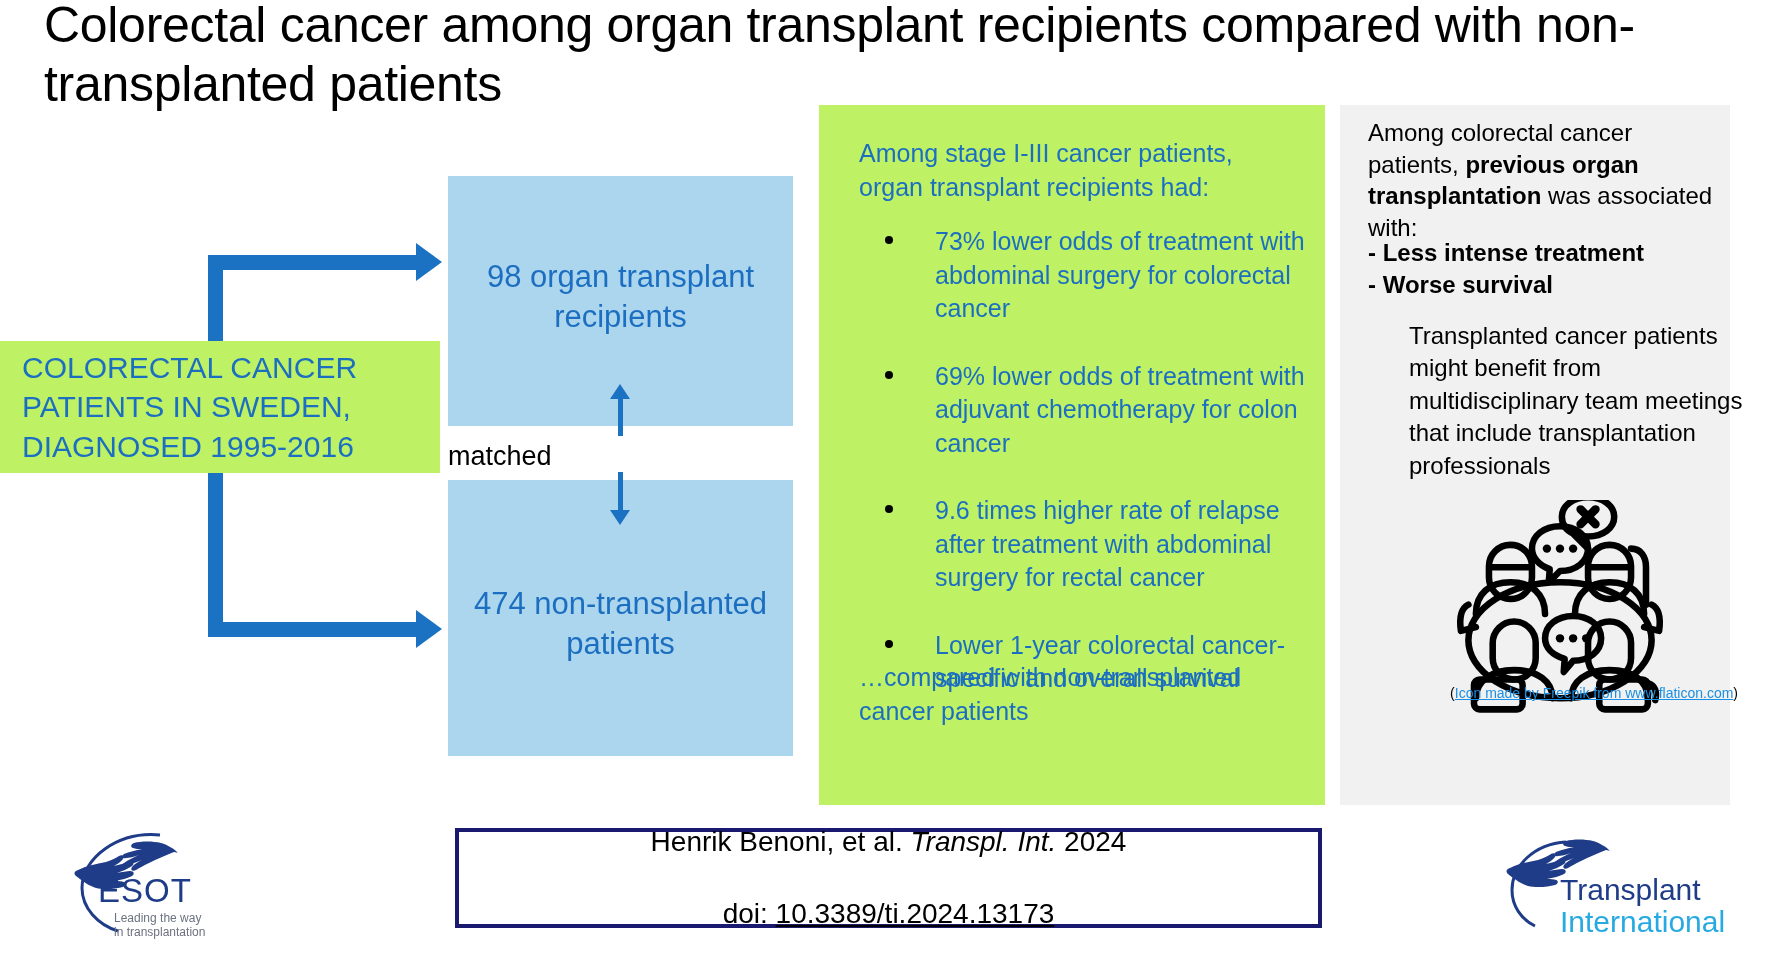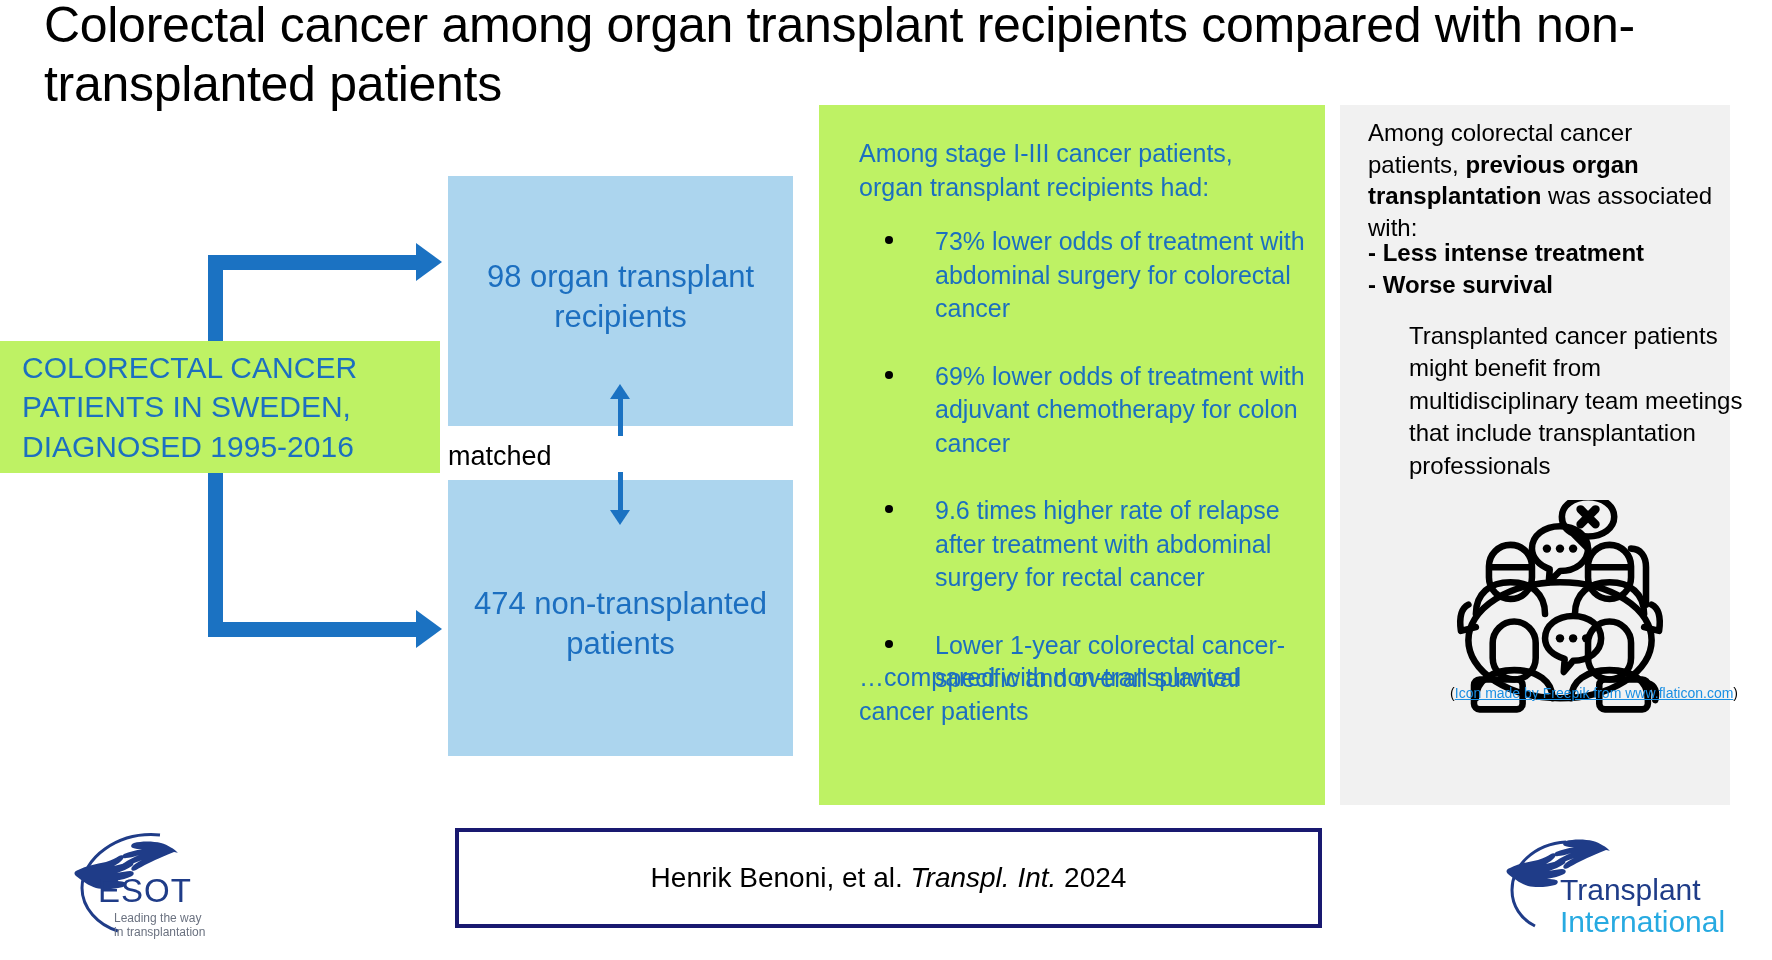--- a/index.html
+++ b/index.html
@@ -395,20 +395,21 @@
       <circle cx="120" cy="148" r="4.5" fill="#000" stroke="none"></circle>
       <circle cx="134" cy="148" r="4.5" fill="#000" stroke="none"></circle>
       <circle cx="148" cy="148" r="4.5" fill="#000" stroke="none"></circle>
     </svg>
 
     <div id="icon-credit"><span>(</span><span class="lnk">Icon made by Freepik from www.flaticon.com</span><span>)</span></div>
   </div>
 
   <div id="citation-box">
     <div id="citation-line1"><span>Henrik Benoni, et al. </span><i>Transpl. Int.</i><span> 2024</span></div>
+    <div id="citation-line2"><span>doi: </span><span class="doi">10.3389/ti.2024.13173</span></div>
   </div>
 
   <svg id="esot-logo" viewBox="0 0 190 120">
 
     <path d="M104 9 C62 5 26 32 26 62 C26 82 42 99 62 105" fill="none" stroke="#1F3C88" stroke-width="3"></path>
 
     <path d="M22 44 C30 40 40 38 50 36 C56 34 60 32 63 30 C66 28 69 30 67 33 C65 36 61 38 58 40
              C63 39 69 37 73 36 C77 35 79 38 76 40 C72 43 66 45 61 47
              C66 46 71 45 74 45 C78 45 79 48 76 50 C72 52 65 54 59 55
              C62 55 66 55 68 56 C71 57 70 60 67 61 C60 63 48 64 40 62

